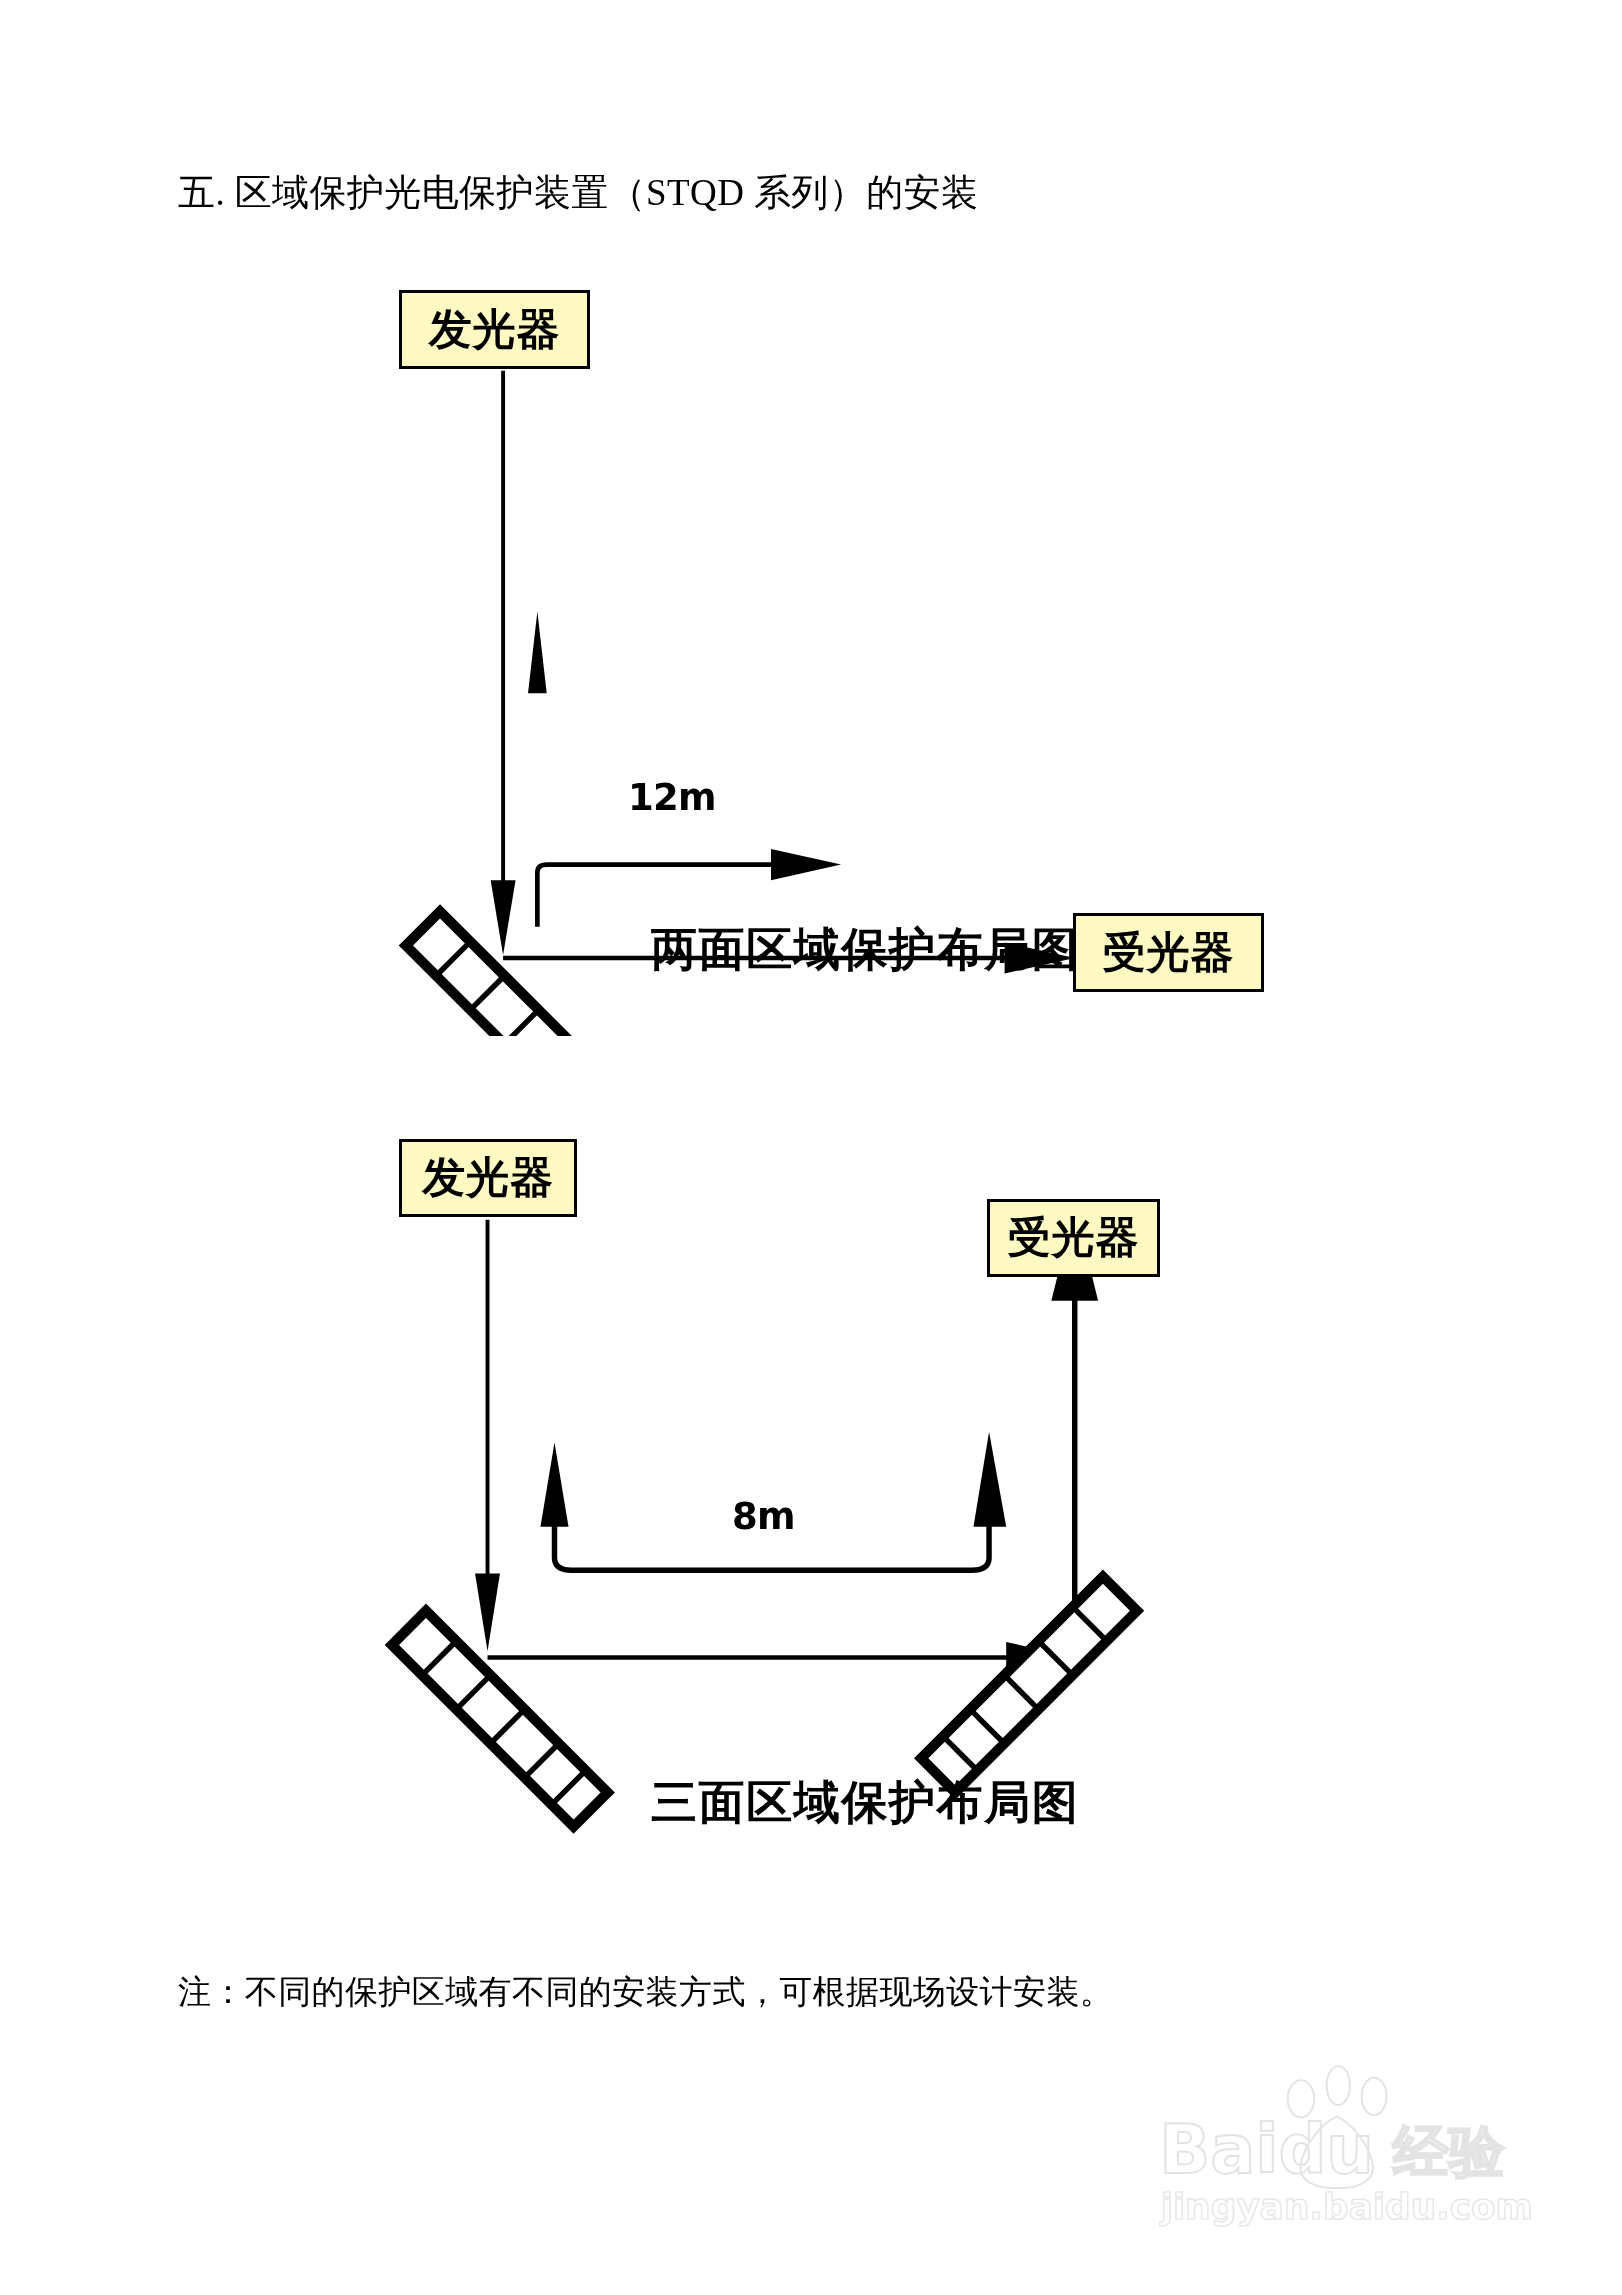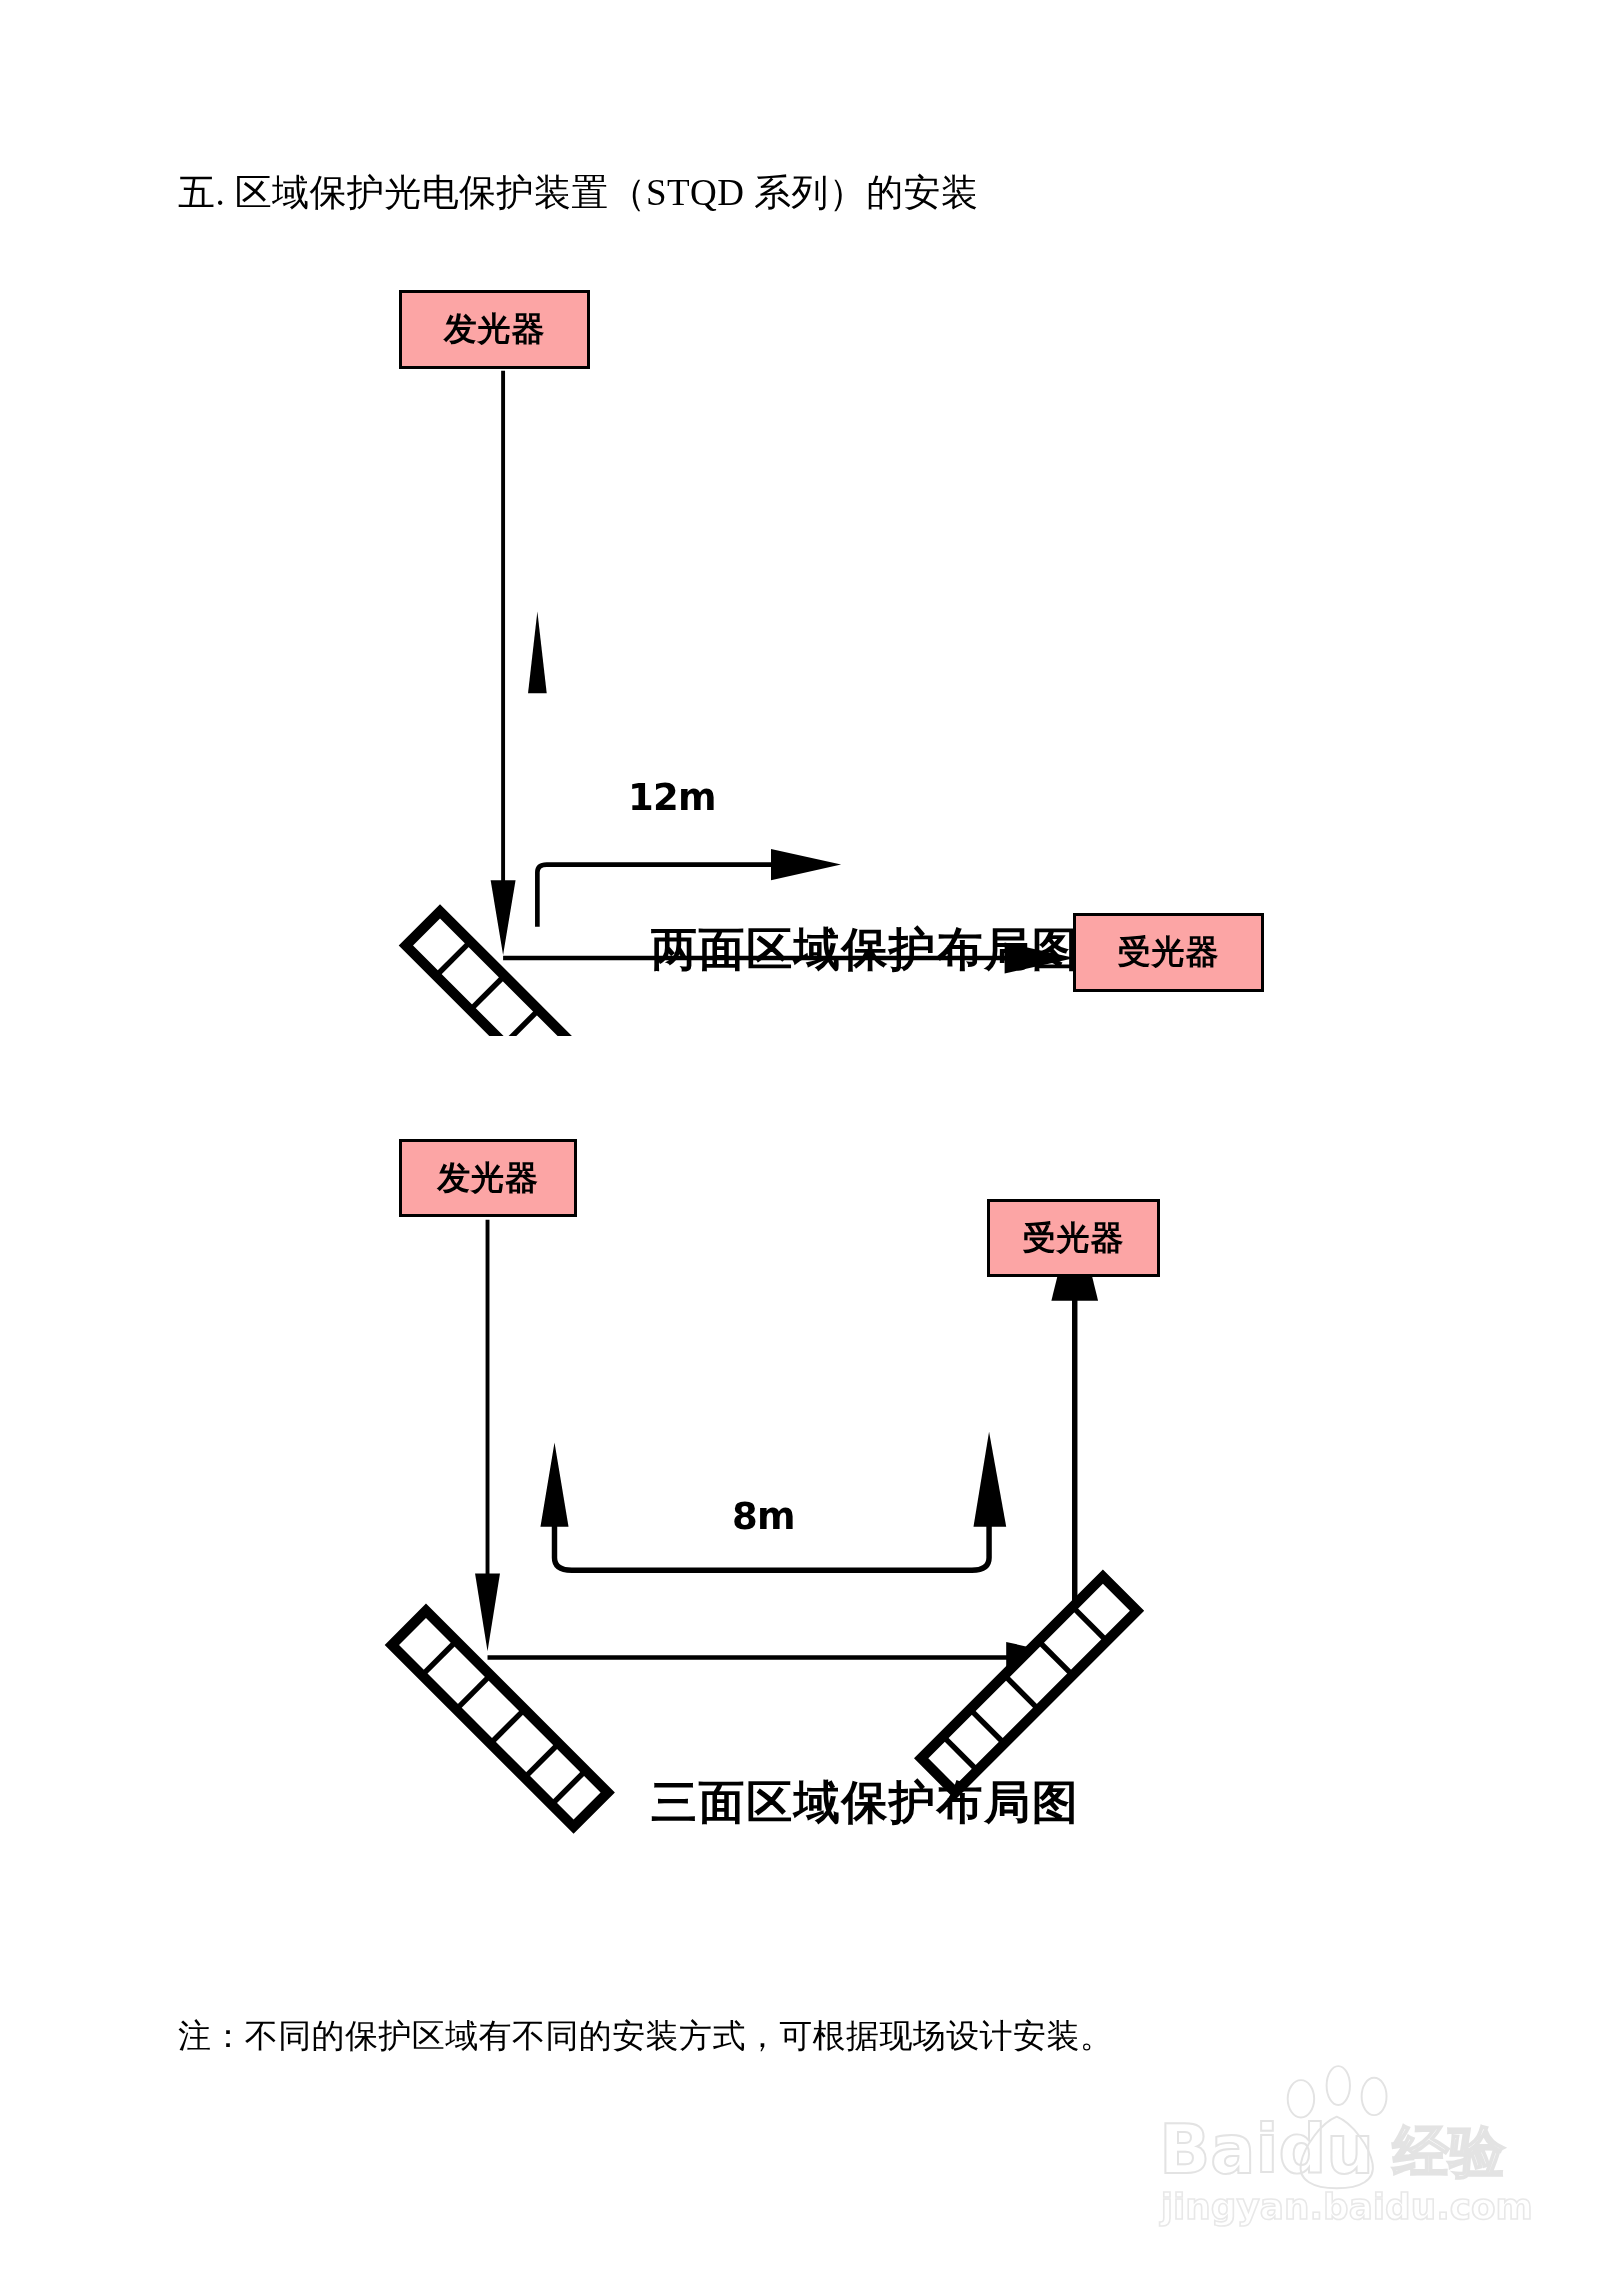--- a/index.html
+++ b/index.html
@@ -41,27 +41,27 @@
   #figure-1 { left: 0px;  top: 257px;  width: 1623px; height: 779px; }
   #figure-2 { left: 0px;  top: 1106px; width: 1623px; height: 779px; }
 
   .fig-svg { display: block; }
 
   
   .dev-box {
     position: absolute;
     box-sizing: border-box;
     border: 3.9px solid #000;
-    background: #fca5a5;
+    background: #fef9c3;
     display: flex;
     align-items: center;
     justify-content: center;
     font-family: "DejaVu Sans", "Liberation Sans", sans-serif;
     font-weight: bold;
-    font-size: 33px;
+    font-size: 43px;
     letter-spacing: 0.8px;
     color: #000;
   }
 
   .dim-label {
     position: absolute;
     font-family: "DejaVu Sans", "Liberation Sans", sans-serif;
     font-weight: bold;
     font-size: 37px;
     letter-spacing: -0.8px;
@@ -81,21 +81,20 @@
 
   
   .note {
     position: absolute;
     left: 178px;
     top: 1970px;
     font-size: 33px;
     letter-spacing: 0.4px;
     white-space: nowrap;
     font-family: "Liberation Serif", "DejaVu Serif", serif;
-    margin-top: 44px;
   }
 
   
   .watermark {
     position: absolute;
     left: 1128px;
     top: 2056px;
     width: 405px;
     height: 179px;
     pointer-events: none;

